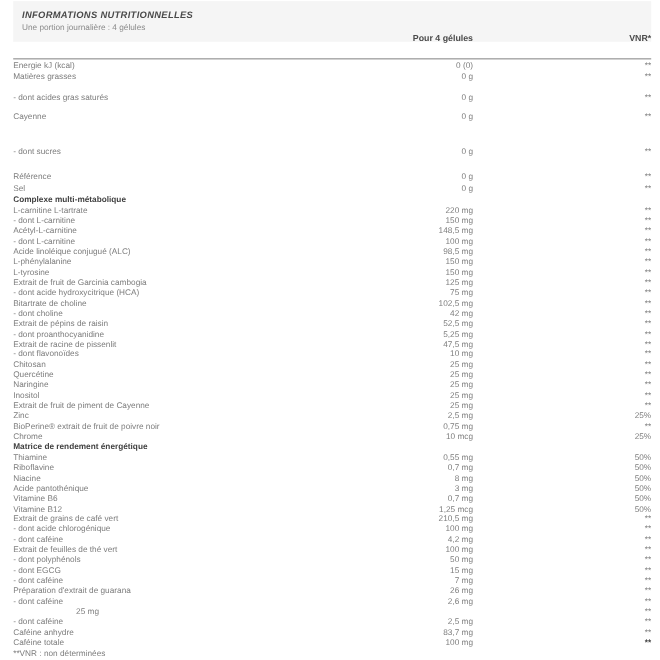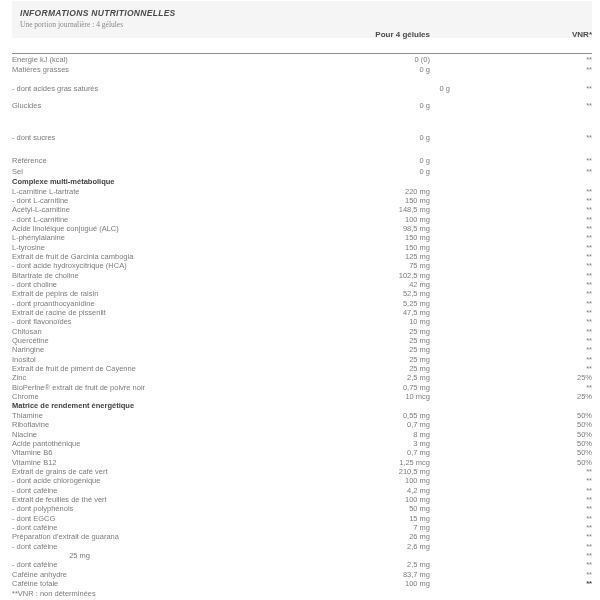--- a/index.html
+++ b/index.html
@@ -5,35 +5,35 @@
   * { margin:0; padding:0; box-sizing:border-box; }
   html,body { width:600px; height:600px; background:#ffffff; overflow:hidden;
     font-family:"Liberation Sans", sans-serif; }
   .page { position:relative; width:600px; height:600px; background:#fff; }
 
   .panel { position:absolute; left:12px; top:1px; width:580px; }
 
   .head-box { background:#f5f5f5; height:37px; padding:7px 8px 0 8px; }
   .head-title { font-size:8.5px; font-weight:bold; font-style:italic;
     color:#4a4a4a; letter-spacing:.3px; line-height:11px; }
-  .head-sub { font-size:7.5px; color:#8a8a8a; line-height:11px;font-family:Liberation Serif, serif; }
+  .head-sub { font-size:7.5px; color:#8a8a8a; line-height:11px; }
 
   .cols-head { display:flex; align-items:flex-end; height:10px; margin-top:1px;
     border-bottom:1px solid #8c8c8c; padding-bottom:14px; }
   .cols-head .c-label { flex:0 0 340px; }
   .cols-head .c-value { flex:0 0 78px; text-align:right; font-size:8px;
     font-weight:bold; color:#4a4a4a; }
   .cols-head .c-vnr { flex:1; text-align:right; font-size:8px;
     font-weight:bold; color:#4a4a4a; }
 
   .tbody { margin-top:1px; }
   .trow { display:flex; height:9.35px; line-height:9.35px; font-size:7.5px;
     color:#7d7d7d; }
   .trow:nth-child(-n+7) { height:10.4px; line-height:10.4px;align-items:flex-end; }
-  .trow:nth-child(3) { margin-top:8px;gap:20px; }
+  .trow:nth-child(3) { margin-top:8px; }
   .trow:nth-child(4) { margin-top:6.5px; }
   .trow:nth-child(5) { margin-top:22px; }
   .trow:nth-child(6) { margin-top:13px; }
   .trow .c-label { flex:0 0 340px; white-space:nowrap; overflow:hidden; }
   .trow .c-value { flex:0 0 78px; text-align:right; white-space:nowrap; }
   .trow .c-vnr { flex:1; text-align:right; white-space:nowrap; }
   .trow.section .c-label { font-weight:bold; color:#3f3f3f; }
   .trow .c-vnr.bold { font-weight:bold; color:#3f3f3f; }
 
   .footnotes { margin-top:1px; }
@@ -69,21 +69,21 @@
         <div class="c-vnr">**</div>
       </div>
 
       <div class="trow">
         <div class="c-label">- dont acides gras saturés</div>
         <div class="c-value">0 g</div>
         <div class="c-vnr">**</div>
       </div>
 
       <div class="trow">
-        <div class="c-label">Glucides</div>
+        <div class="c-label">Cayenne</div>
         <div class="c-value">0 g</div>
         <div class="c-vnr">**</div>
       </div>
 
       <div class="trow">
         <div class="c-label">- dont sucres</div>
         <div class="c-value">0 g</div>
         <div class="c-vnr">**</div>
       </div>
 

